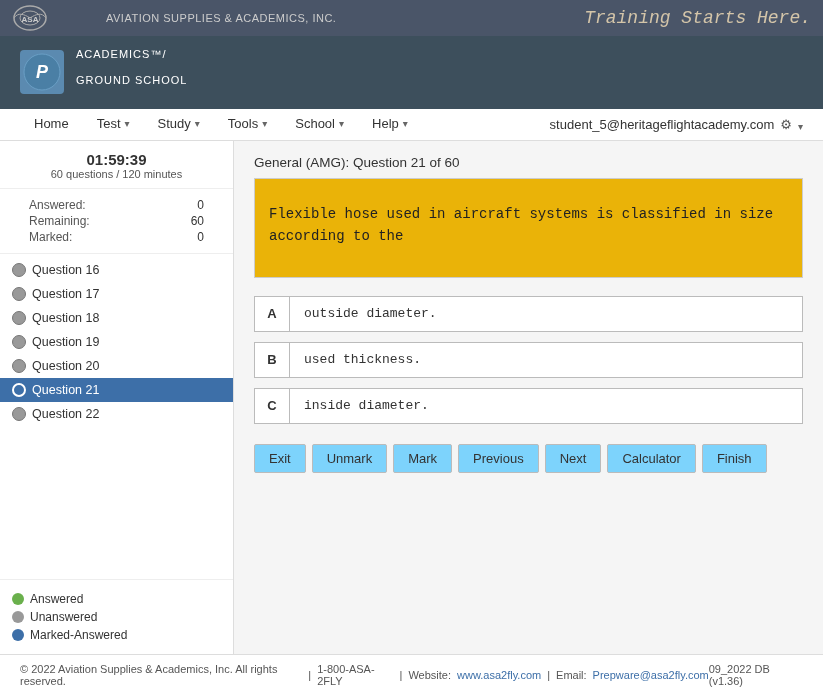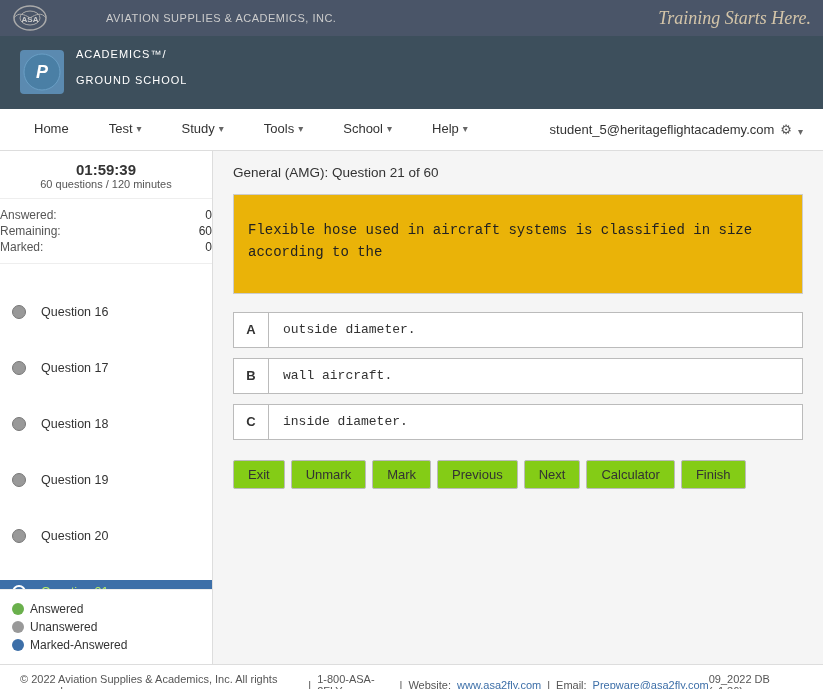--- a/index.html
+++ b/index.html
@@ -21,21 +21,21 @@
     }
     .asa-logo-text {
       color: #ccc;
       font-size: 11px;
       letter-spacing: 0.5px;
     }
     .training-tagline {
       color: #d4c5a9;
       font-style: italic;
       font-size: 18px;
-      font-family: Liberation Serif, serif;
+      font-family: Liberation Mono, monospace;
     }
 
     
     .app-header {
       background: #3d4f5c;
       padding: 10px 20px;
       display: flex;
       align-items: center;
     }
     .prepware-logo {
@@ -70,22 +70,22 @@
       vertical-align: super;
     }
 
     
     .nav-bar {
       background: #fff;
       border-bottom: 1px solid #ddd;
       padding: 0 20px;
       display: flex;
       align-items: center;
-      gap: 12px;
-      height: 42px;
+      gap: 0;
+      height: 32px;
     }
     .nav-item {
       padding: 0 14px;
       height: 42px;
       display: flex;
       align-items: center;
       gap: 4px;
       cursor: pointer;
       color: #333;
       font-size: 13px;
@@ -111,21 +111,21 @@
 
     
     .main-layout {
       display: flex;
       height: calc(689px - 36px - 66px - 42px - 32px);
       min-height: 480px;
     }
 
     
     .sidebar {
-      width: 213px;
+      width: 234px;
       background: #fff;
       border-right: 1px solid #ddd;
       display: flex;
       flex-direction: column;
       padding: 10px 0 0 0;
       flex-shrink: 0;
     }
     .sidebar-timer {
       text-align: center;
       padding: 0 10px 8px;
@@ -134,50 +134,49 @@
     .timer-display {
       font-size: 15px;
       font-weight: bold;
       color: #333;
     }
     .timer-subtitle {
       font-size: 11px;
       color: #555;
     }
     .sidebar-stats {
-      padding: 8px 0;
+      padding: 8px 29px;
       border-bottom: 1px solid #eee;
     }
     .stat-row {
       display: flex;
       justify-content: space-between;
       font-size: 12px;
       padding: 1px 0;
     }
     .stat-label { color: #555; }
     .stat-value { color: #333; font-weight: normal; }
 
     .question-list {
       flex: 1;
       overflow-y: auto;
       padding: 4px 0;
     }
     .question-item {
       display: flex;
       align-items: flex-start;
-      gap: 15px;
+      gap: 6px;
       padding: 5px 12px;
       cursor: pointer;
       font-size: 12.5px;
       color: #333;
-      margin-top: 32px;
     }
     .question-item.active {
       background: #3d6fa8;
-      color: #bef264;
+      color: #ffffff;
     }
     .q-icon {
       width: 14px;
       height: 14px;
       border-radius: 50%;
       flex-shrink: 0;
       display: inline-block;
     }
     .q-icon.unanswered { background: #999; border: 1px solid #777; }
     .q-icon.active-icon { background: #3d6fa8; border: 2px solid #fff; box-shadow: 0 0 0 1px #3d6fa8; }
@@ -208,21 +207,21 @@
     
     .content-area {
       flex: 1;
       padding: 14px 20px;
       background: #f5f5f5;
       overflow-y: auto;
     }
     .question-header {
       font-size: 13.5px;
       color: #333;
-      margin-bottom: 14px;
+      margin-bottom: 8px;
       font-weight: normal;
     }
     .question-text-box {
       background: #eab308;
       border: 1px solid #ccc;
       padding: 24px 14px;
       font-family: 'Courier New', monospace;
       font-size: 14px;
       line-height: 1.6;
       margin-bottom: 18px;
@@ -273,21 +272,21 @@
     
     .action-buttons {
       display: flex;
       gap: 6px;
       flex-wrap: wrap;
       margin-top: 10px;
     }
     .action-btn {
       padding: 6px 14px;
       border: 1px solid #bbb;
-      background: #84cc16;
+      background: #7dd3fc;
       cursor: pointer;
       font-size: 13px;
       color: #333;
       border-radius: 2px;
     }
 
     
     .footer {
       background: #fff;
       border-top: 1px solid #ddd;
@@ -445,21 +444,21 @@
     <div class="question-text-box">Flexible hose used in aircraft systems is classified in size according to the</div>
 
     <div class="answer-options">
 
     <div class="answer-option">
           <div class="option-letter">A</div>
           <div class="option-text">outside diameter.</div>
         </div>
         <div class="answer-option">
           <div class="option-letter">B</div>
-          <div class="option-text">wall aircraft.</div>
+          <div class="option-text">used thickness.</div>
         </div>
         <div class="answer-option">
           <div class="option-letter">C</div>
           <div class="option-text">inside diameter.</div>
         </div>
       </div>
 
     <div class="action-buttons">
       <button class="action-btn">Exit</button>
       <button class="action-btn">Unmark</button>

